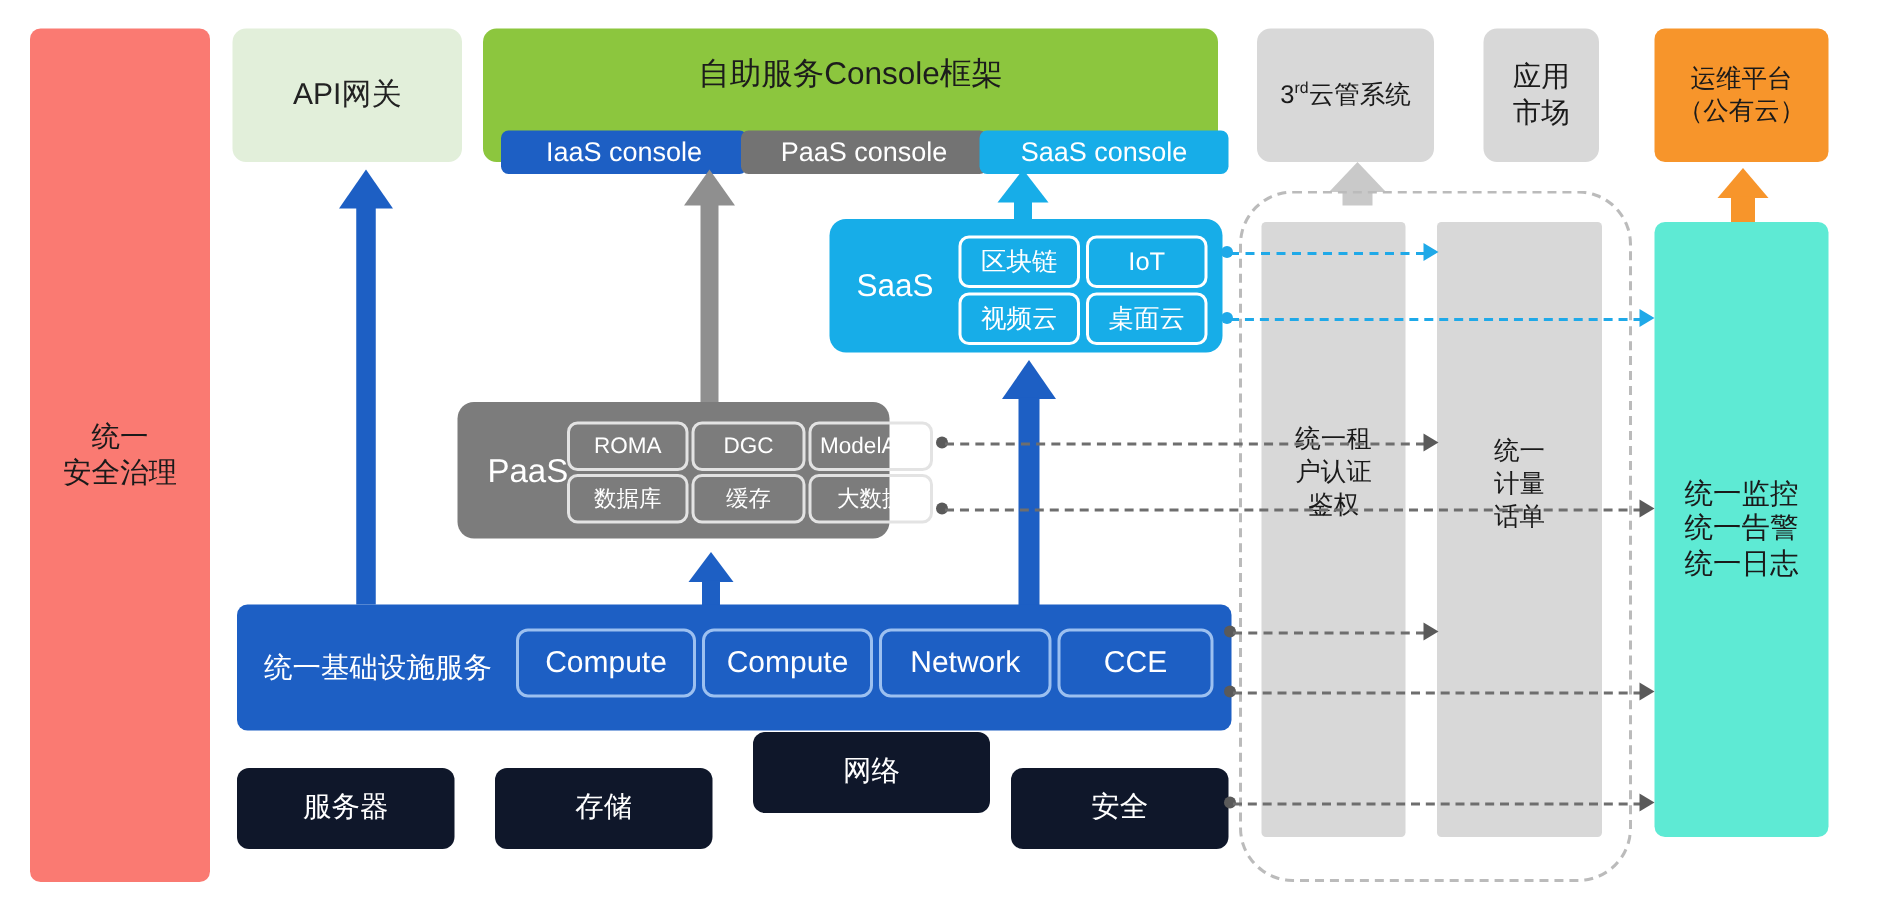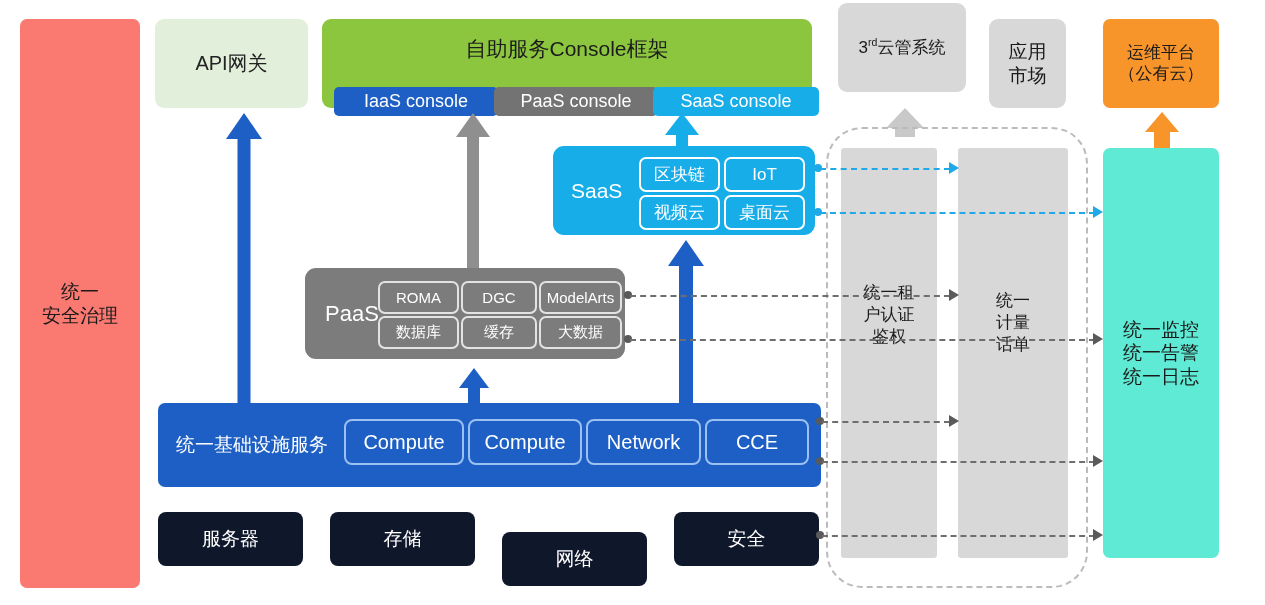--- a/index.html
+++ b/index.html
@@ -252,21 +252,21 @@
   <div class="arrow-up" style="left:455px;top:113px;width:36px;height:155px;">
     <div class="head" style="border-width:0 17px 24px 17px;border-bottom-color:#8F8F8F;"></div>
     <div class="stem" style="top:23px;width:12px;height:132px;background:#8F8F8F;"></div>
   </div>
 
   <div class="arrow-up" style="left:665px;top:113px;width:34px;height:38px;">
     <div class="head" style="border-width:0 17px 22px 17px;border-bottom-color:#17ADE8;"></div>
     <div class="stem" style="top:21px;width:12px;height:18px;background:#17ADE8;"></div>
   </div>
 
-  <div class="abs box greybox" style="left:838px;top:3px;width:128px;height:89px;">
+  <div class="abs box greybox" style="left:838px;top:19px;width:118px;height:89px;">
     <span><span>3</span><sup>rd</sup><span>云管系统</span></span>
   </div>
 
   <div class="abs box greybox small" style="left:989px;top:19px;width:77px;height:89px;">
     <span class="lbl">应用
 市场</span>
   </div>
 
   <div class="arrow-up" style="left:886px;top:108px;width:38px;height:28px;">
     <div class="head" style="border-width:0 19px 20px 19px;border-bottom-color:#C9C9C9;"></div>
@@ -315,21 +315,21 @@
     <div class="saas-chip" style="left:171px;top:49px;width:77px;height:31px;">
       <span>桌面云</span>
     </div>
   </div>
 
   <div class="arrow-up" style="left:668px;top:240px;width:36px;height:165px;">
     <div class="head" style="border-width:0 18px 26px 18px;border-bottom-color:#1D5FC4;"></div>
     <div class="stem" style="top:25px;width:14px;height:140px;background:#1D5FC4;"></div>
   </div>
 
-  <div class="abs paas" style="left:305px;top:268px;width:320px;height:91px;">
+  <div class="abs paas" style="left:305px;top:268px;width:288px;height:91px;">
     <span class="paas-name">PaaS</span>
     <div class="paas-chip" style="left:73px;top:13px;width:77px;height:29px;">
       <span>ROMA</span>
     </div>
     <div class="paas-chip" style="left:156px;top:13px;width:72px;height:29px;">
       <span>DGC</span>
     </div>
     <div class="paas-chip" style="left:234px;top:13px;width:79px;height:29px;">
       <span>ModelArts</span>
     </div>
@@ -364,21 +364,21 @@
       <span>CCE</span>
     </div>
   </div>
 
   <div class="abs box hw" style="left:158px;top:512px;width:145px;height:54px;">
     <span>服务器</span>
   </div>
   <div class="abs box hw" style="left:330px;top:512px;width:145px;height:54px;">
     <span>存储</span>
   </div>
-  <div class="abs box hw" style="left:502px;top:532px;width:145px;height:54px;">
+  <div class="abs box hw" style="left:502px;top:488px;width:158px;height:54px;">
     <span>网络</span>
   </div>
   <div class="abs box hw" style="left:674px;top:512px;width:145px;height:54px;">
     <span>安全</span>
   </div>
 
   <div class="dot blue" style="left:818px;top:168px;"></div>
   <div class="dline blue" style="left:820px;top:168px;width:130px;"></div>
   <div class="tri" style="left:949px;top:168px;border-width:6px 0 6px 10px;border-left-color:#1FA9E8;"></div>
 

